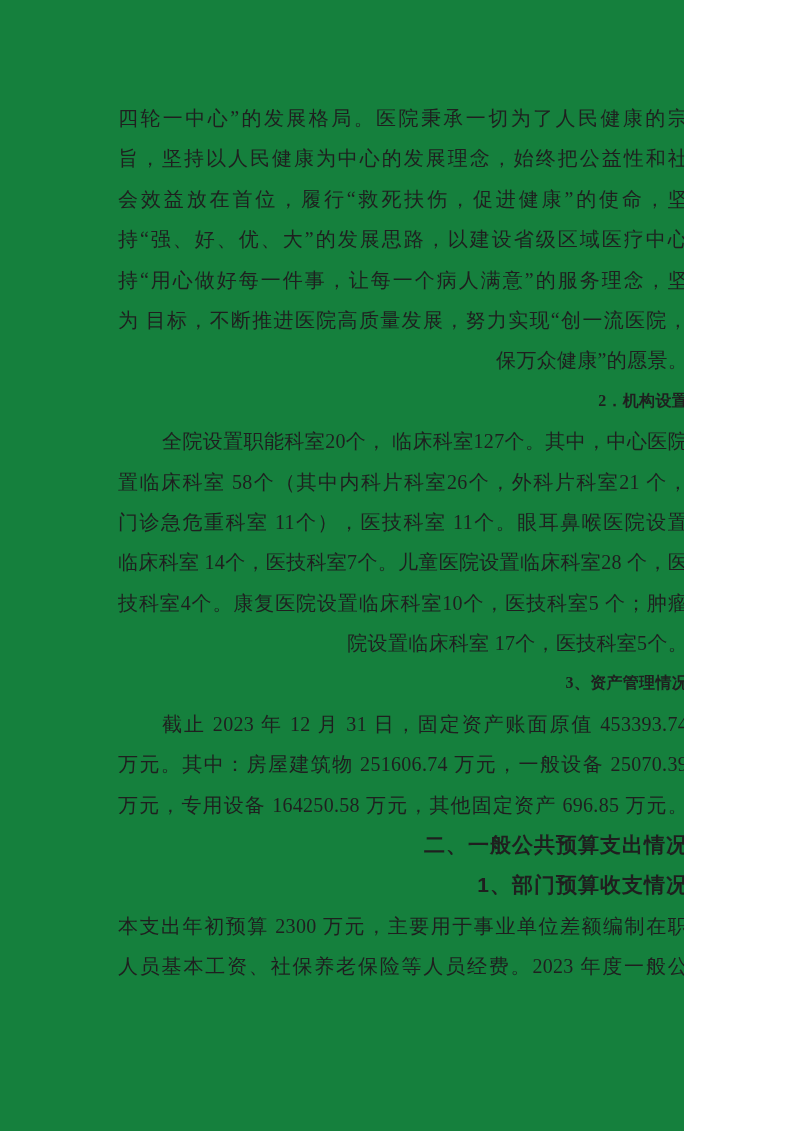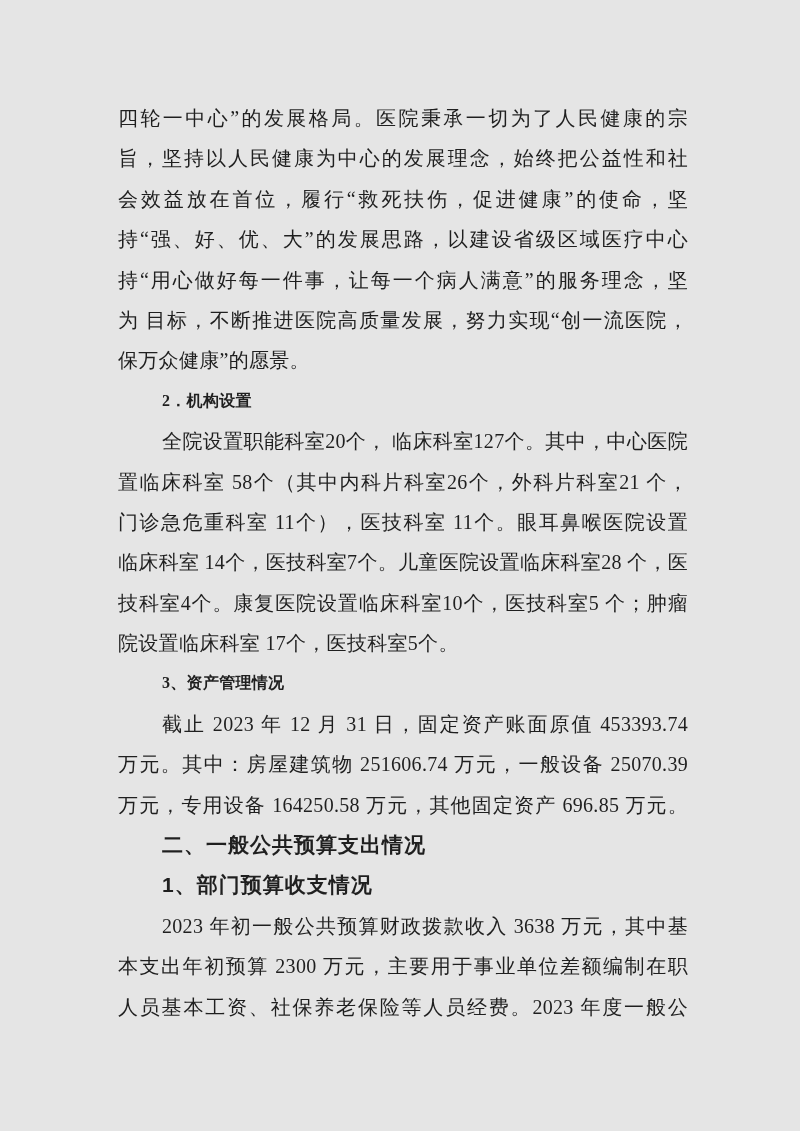--- a/index.html
+++ b/index.html
@@ -1,37 +1,37 @@
 <!DOCTYPE html>
 <html><head>
 <meta charset="utf-8">
 <style>
   html, body { margin: 0; padding: 0; background: #ffffff; }
   .page {
     position: relative;
-    width: 800px;
+    width: 684px;
     height: 1131px;
-    background: #e5e5e5;
+    background: #15803d;
     font-family: "Liberation Serif", "DejaVu Serif", serif;
     color: #1f1f1f;
     overflow: hidden;
   }
   .content {
     position: absolute;
     left: 118px;
     top: 98px;
     width: 570px;
   }
   .line {
     height: 40.4px;
     line-height: 40.4px;
     font-size: 20px;
     overflow: hidden;
     white-space: pre-wrap;
-    text-align: left;
+    text-align: right;
     letter-spacing: 0.3px;
   }
   .just {
     text-align: justify;
     text-align-last: justify;
   }
   .indent { text-indent: 44px; }
   .h3 {
     font-weight: bold;
     font-size: 16px;
@@ -61,17 +61,16 @@
     <div class="line just">门诊急危重科室 11个），医技科室 11个。眼耳鼻喉医院设置</div>
     <div class="line just">临床科室 14个，医技科室7个。儿童医院设置临床科室28 个，医</div>
     <div class="line just">技科室4个。康复医院设置临床科室10个，医技科室5 个；肿瘤医</div>
     <div class="line">院设置临床科室 17个，医技科室5个。</div>
     <div class="line h3 indent">3、资产管理情况</div>
     <div class="line just indent">截止 2023 年 12 月 31 日，固定资产账面原值 453393.74</div>
     <div class="line just">万元。其中：房屋建筑物 251606.74 万元，一般设备 25070.39</div>
     <div class="line just">万元，专用设备 164250.58 万元，其他固定资产 696.85 万元。</div>
     <div class="line h2 indent">二、一般公共预算支出情况</div>
     <div class="line h2 indent">1、部门预算收支情况</div>
-    <div class="line just indent">2023 年初一般公共预算财政拨款收入 3638 万元，其中基</div>
     <div class="line just">本支出年初预算 2300 万元，主要用于事业单位差额编制在职</div>
     <div class="line just">人员基本工资、社保养老保险等人员经费。2023 年度一般公</div>
   </div>
 </div>
 
 </body></html>

